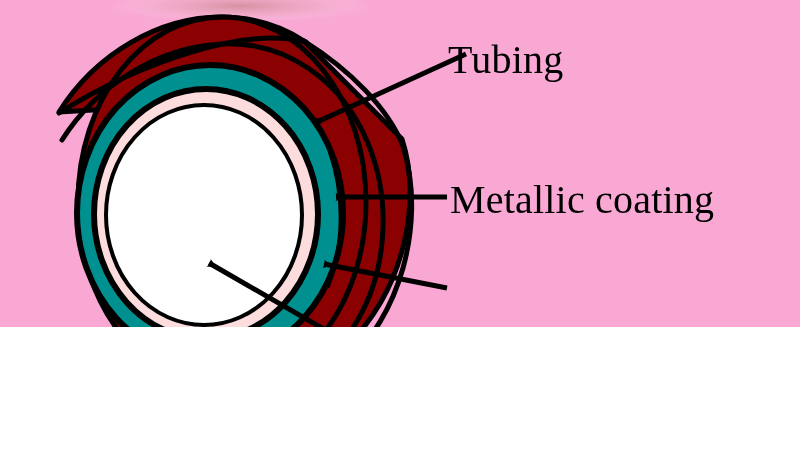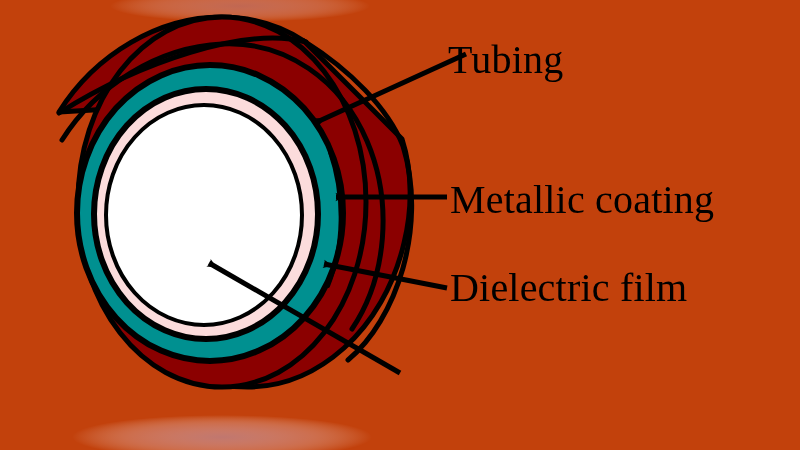--- a/index.html
+++ b/index.html
@@ -3,22 +3,22 @@
 <meta charset="utf-8">
 <style>
   html, body {
     margin: 0;
     padding: 0;
     background: #ffffff;
   }
   #page {
     position: relative;
     width: 800px;
-    height: 450px;
-    background: #c2410c;
+    height: 327px;
+    background: #f9a8d4;
     overflow: hidden;
     font-family: "Liberation Serif", "DejaVu Serif", serif;
   }
   svg.figure {
     position: absolute;
     left: 0;
     top: 0;
     width: 800px;
     height: 450px;
     display: block;
@@ -111,16 +111,15 @@
       <line x1="447" y1="197" x2="336" y2="197" marker-end="url(#arrowHead)"></line>
       <line x1="447" y1="288" x2="324" y2="264" marker-end="url(#arrowHead)"></line>
       <line x1="400" y1="373" x2="209" y2="263" marker-end="url(#arrowHead)"></line>
     </g>
   </svg>
 
   <div class="label" id="label-tubing">Tubing</div>
 
   <div class="label" id="label-metallic">Metallic coating</div>
 
-  <div class="label" id="label-dielectr">Dielectric film</div>
 
 
 </div>
 
 </body></html>

